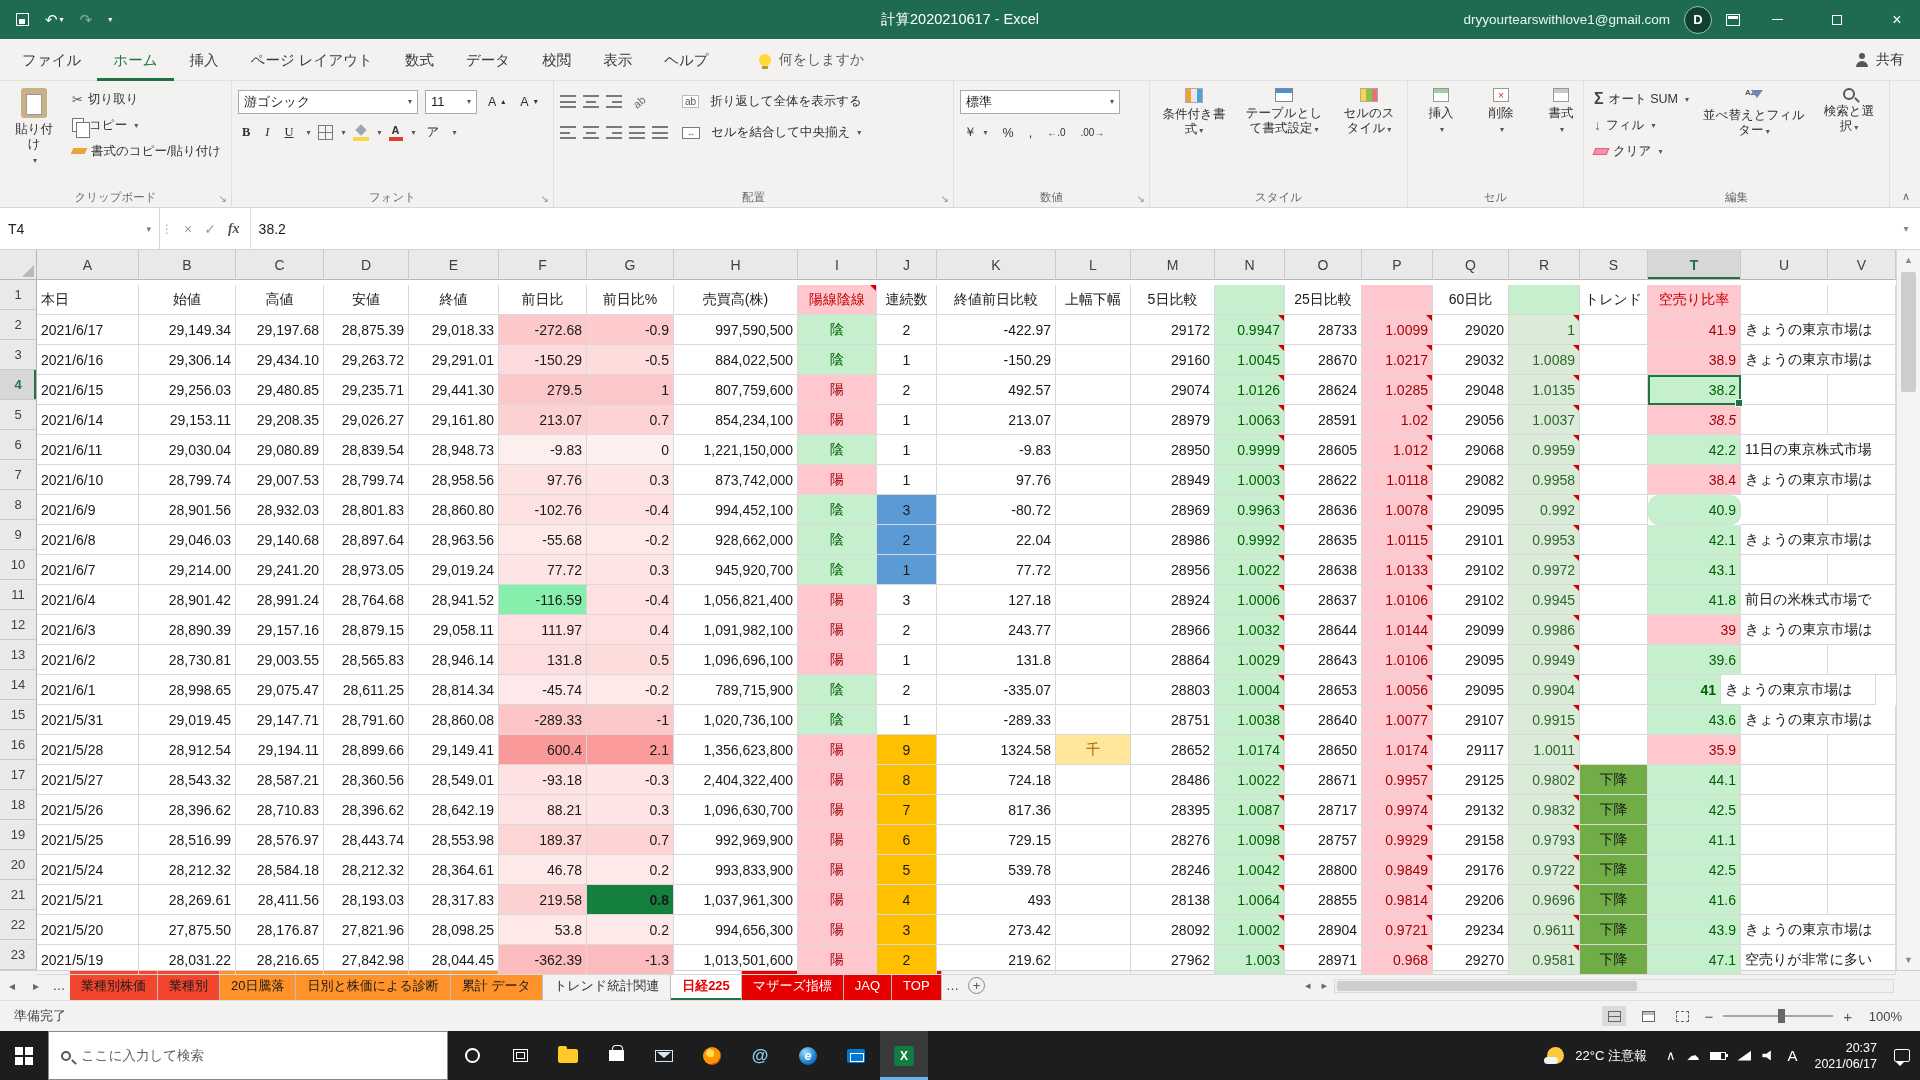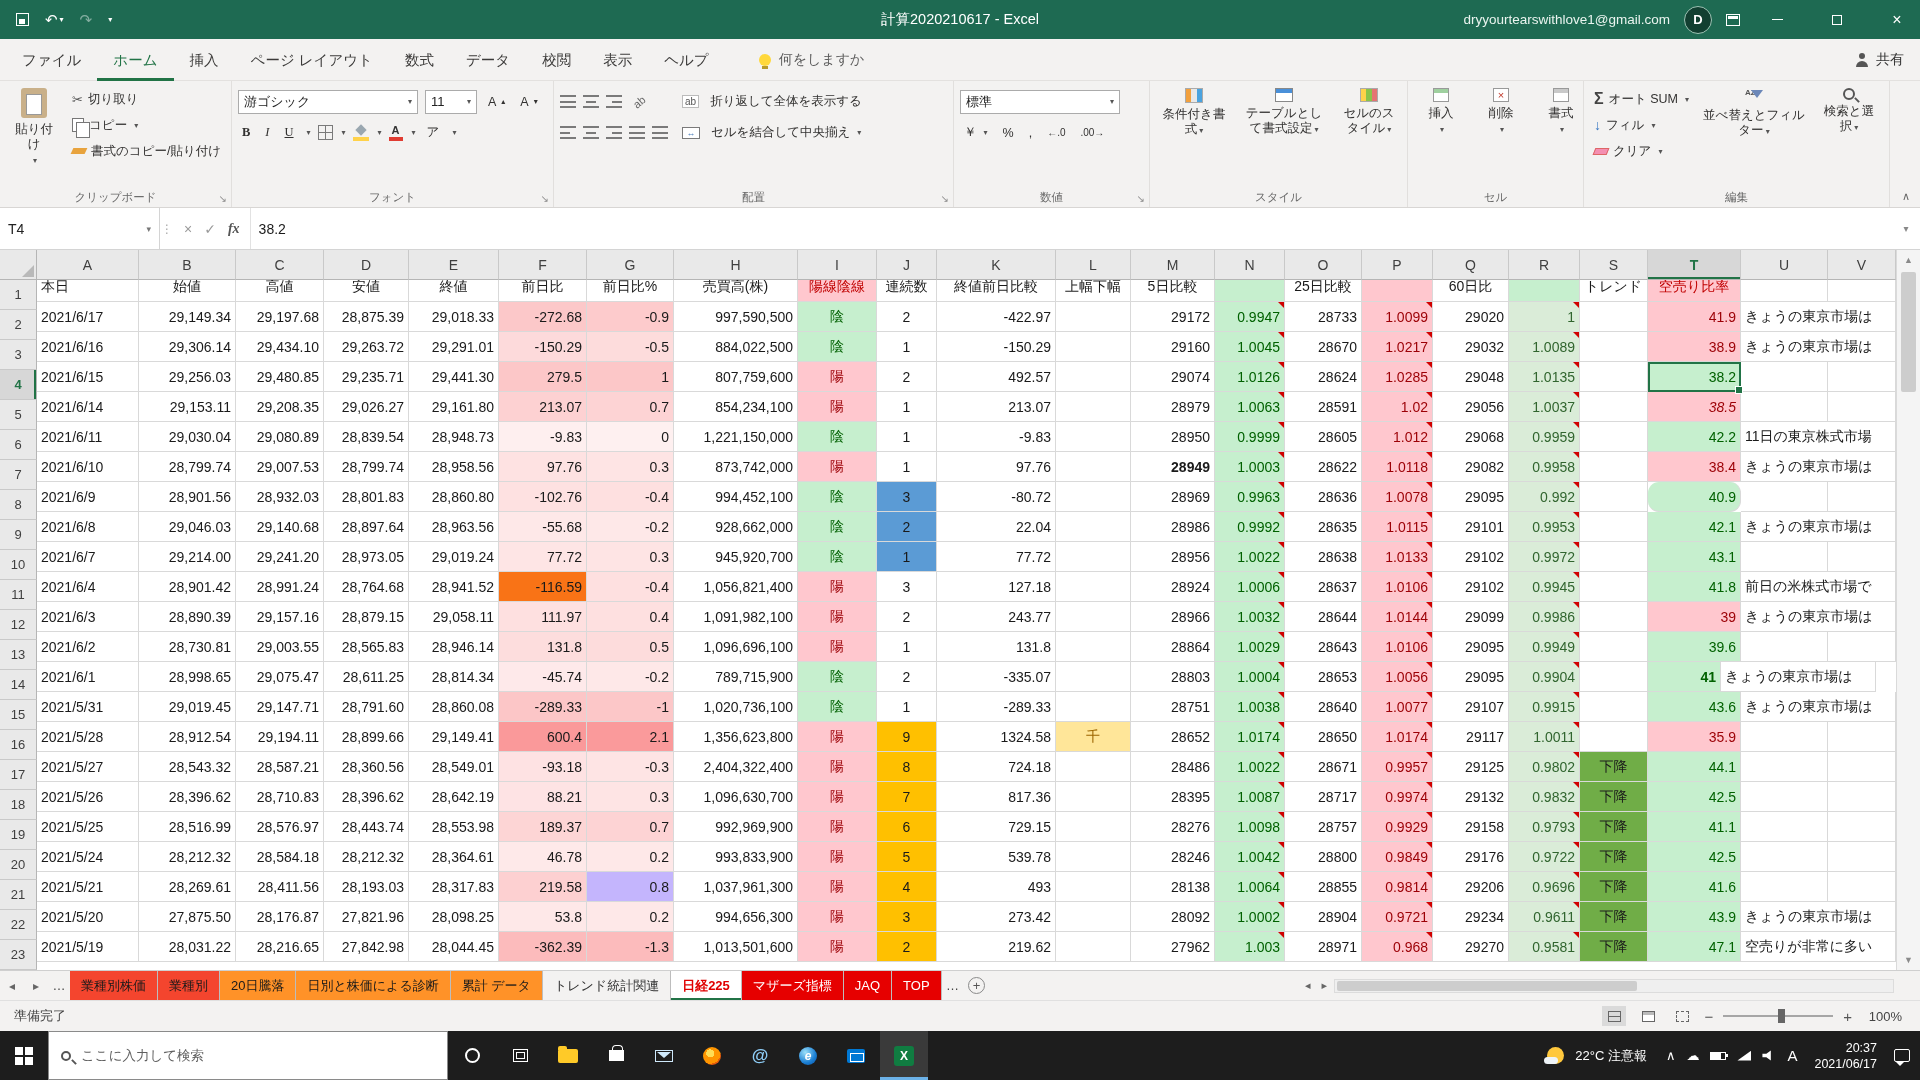--- a/index.html
+++ b/index.html
@@ -103,21 +103,21 @@
   
   #grid{position:relative;width:1920px;height:720px;background:#fff;flex:0 0 auto;}
   .corner{position:absolute;left:0;top:0;width:37px;height:30px;background:#e9e9e9;border-right:1px solid #b5b5b5;border-bottom:1px solid #b5b5b5;z-index:3;}
   .corner:after{content:"";position:absolute;right:2px;bottom:2px;border-left:12px solid transparent;border-bottom:12px solid #b9b9b9;}
   #colhdr{position:absolute;left:37px;top:0;height:30px;display:flex;z-index:2;}
   .chc{height:30px;border-right:1px solid #c9c9c9;border-bottom:1px solid #b5b5b5;background:#e9e9e9;color:#3f3f3f;font-size:14px;display:flex;align-items:center;justify-content:center;flex:0 0 auto;}
   .chc.sel{background:#d7d7d7;color:#217346;box-shadow:inset 0 -2px 0 #217346;font-weight:bold;}
   #rowhdr{position:absolute;left:0;top:30px;width:37px;z-index:2;}
   .rhc{width:37px;height:30px;border-right:1px solid #b5b5b5;border-bottom:1px solid #c9c9c9;background:#e9e9e9;color:#3f3f3f;font-size:13px;display:flex;align-items:center;justify-content:center;}
   .rhc.sel{background:#d7d7d7;color:#217346;box-shadow:inset -2px 0 0 #217346;font-weight:bold;}
-  #cells{position:absolute;left:37px;top:22px;width:1859px;height:690px;overflow:hidden;}
+  #cells{position:absolute;left:37px;top:35px;width:1859px;height:690px;overflow:hidden;}
   .grow{display:flex;height:30px;}
   .gcell{height:30px;border-right:1px solid #d9d9d9;border-bottom:1px solid #d9d9d9;font-size:14px;color:#1a1a1a;padding:0 4px;display:flex;align-items:center;position:relative;flex:0 0 auto;overflow:hidden;}
   .al{justify-content:flex-start;} .ar{justify-content:flex-end;} .ac{justify-content:center;}
   .hdrcell{white-space:nowrap;}
   .tri:after{content:"";position:absolute;top:0;right:0;border-top:6px solid #d00000;border-left:6px solid transparent;}
   .c-yin{background:#c6efce;color:#006100;}
   .c-yang{background:#ffc7ce;color:#9c0006;}
   .j-blue{background:#5b9bd5;}
   .j-orange{background:#ffc000;}
   .c-band{background:#ffe699;color:#9c6500;}
@@ -980,21 +980,21 @@
           </div>
           <div class="gcell ac" style="width: 60px;">
             <span>1</span>
           </div>
           <div class="gcell ar" style="width: 119px;">
             <span>97.76</span>
           </div>
           <div class="gcell ac" style="width: 75px;">
             <span></span>
           </div>
-          <div class="gcell ar" style="width: 84px; font-weight: bold;">
+          <div class="gcell ar" style="width: 84px;">
             <span>28949</span>
           </div>
           <div class="gcell ar c-green tri" style="width: 70px;">
             <span>1.0003</span>
           </div>
           <div class="gcell ar" style="width: 77px;">
             <span>28622</span>
           </div>
           <div class="gcell ar c-pink tri" style="width: 71px;">
             <span>1.0118</span>
@@ -1231,21 +1231,21 @@
           </div>
           <div class="gcell ar" style="width: 88px;">
             <span>28,991.24</span>
           </div>
           <div class="gcell ar" style="width: 85px;">
             <span>28,764.68</span>
           </div>
           <div class="gcell ar" style="width: 90px;">
             <span>28,941.52</span>
           </div>
-          <div class="gcell ar" style="background: #f97316; width: 88px;">
+          <div class="gcell ar" style="background: #86efac; width: 88px;">
             <span>-116.59</span>
           </div>
           <div class="gcell ar" style="background: rgb(254, 224, 224); width: 87px;">
             <span>-0.4</span>
           </div>
           <div class="gcell ar" style="width: 124px;">
             <span>1,056,821,400</span>
           </div>
           <div class="gcell ac c-yang" style="width: 79px;">
             <span>陽</span>
@@ -1914,21 +1914,21 @@
           </div>
           <div class="gcell ar" style="width: 85px;">
             <span>28,193.03</span>
           </div>
           <div class="gcell ar" style="width: 90px;">
             <span>28,317.83</span>
           </div>
           <div class="gcell ar" style="background: rgb(253, 208, 209); width: 88px;">
             <span>219.58</span>
           </div>
-          <div class="gcell ar" style="background: #c4b5fd; width: 87px;">
+          <div class="gcell ar" style="background: #15803d; width: 87px; font-weight: bold;">
             <span>0.8</span>
           </div>
           <div class="gcell ar" style="width: 124px;">
             <span>1,037,961,300</span>
           </div>
           <div class="gcell ac c-yang" style="width: 79px;">
             <span>陽</span>
           </div>
           <div class="gcell ac j-orange" style="width: 60px;">
             <span>4</span>

